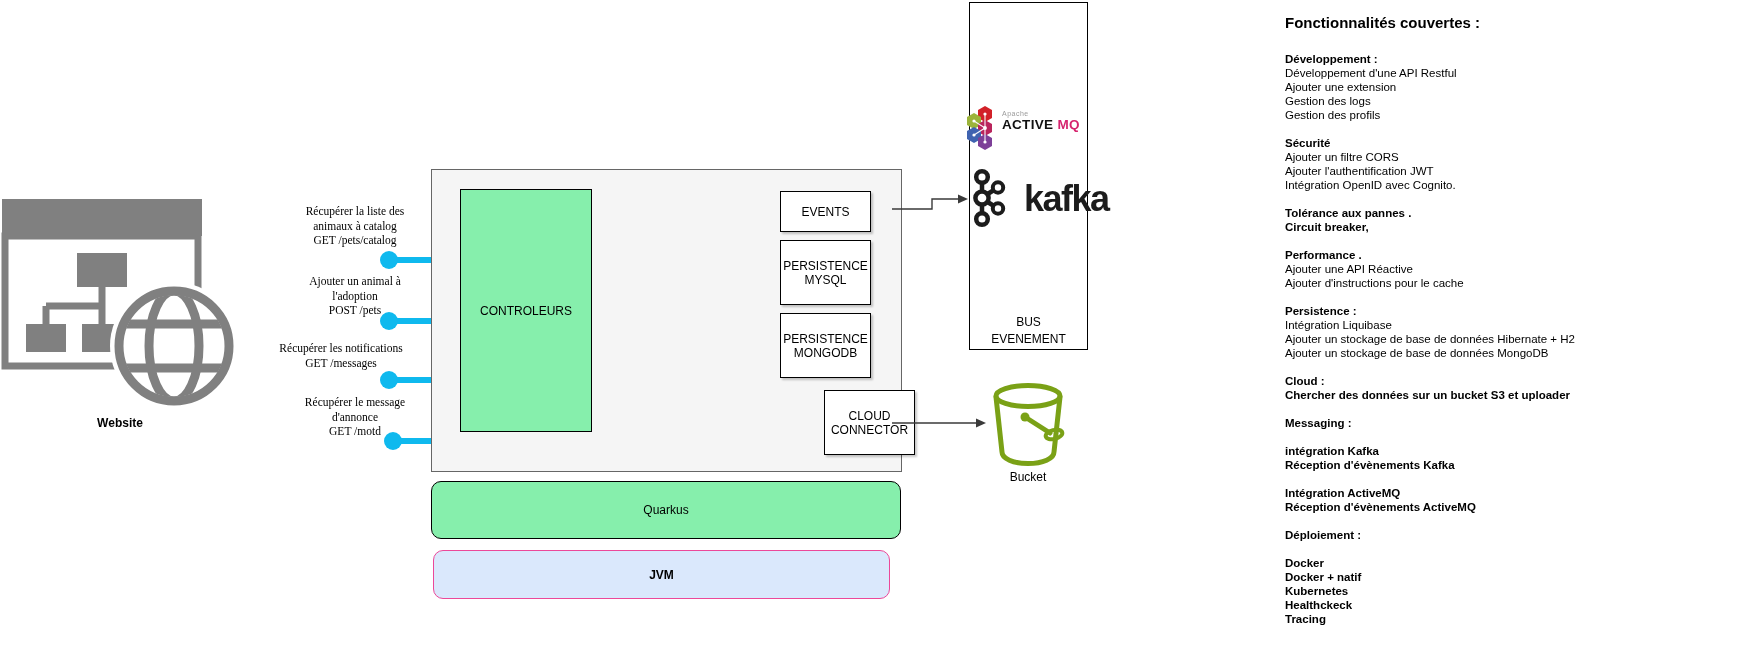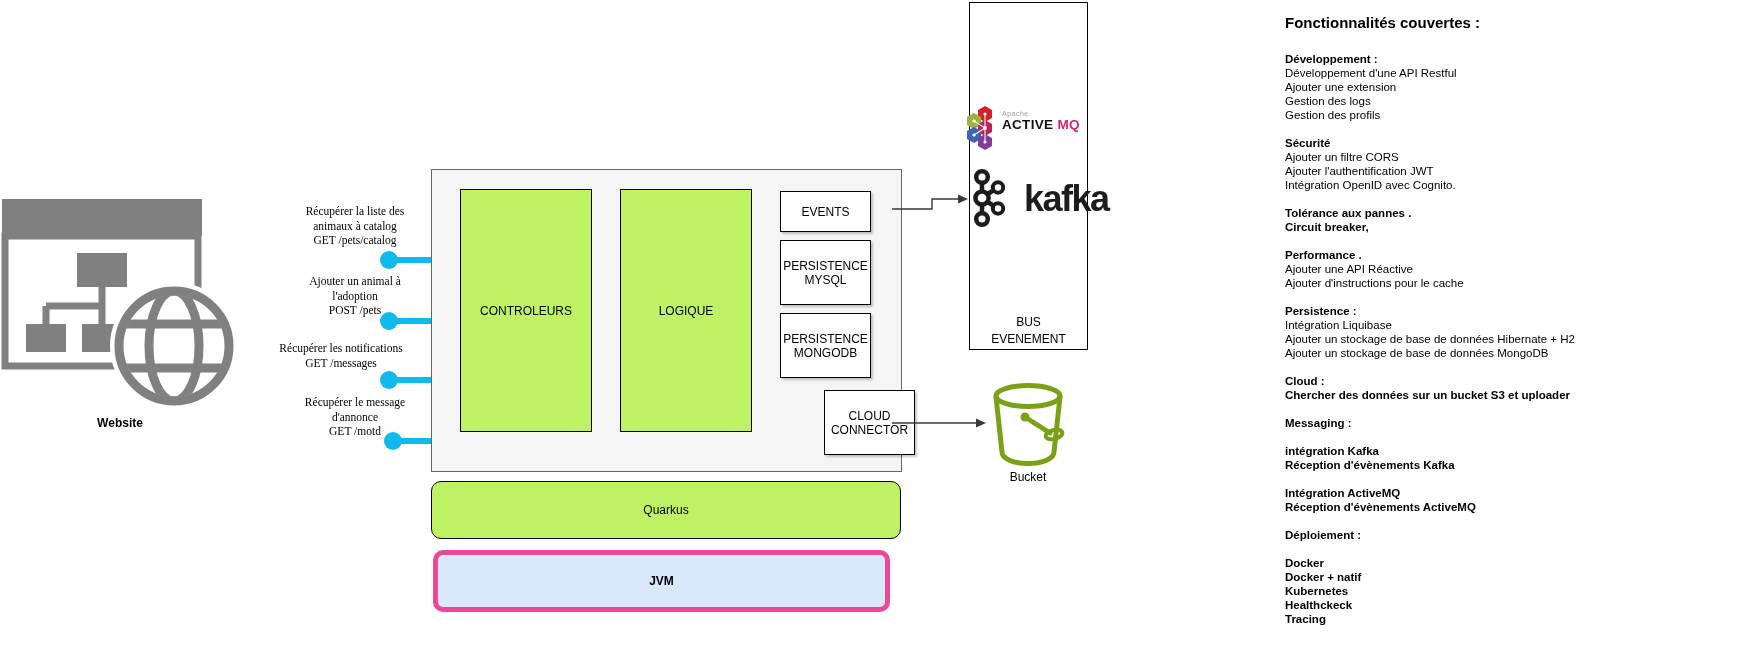--- a/index.html
+++ b/index.html
@@ -15,37 +15,37 @@
 
   
   .ep { width:178px; text-align:center; font-size:11.5px; line-height:14.5px;font-family:Liberation Serif, serif; }
   .ep-line { min-height:14.5px; }
   .pin-circle { width:18px; height:18px; border-radius:50%; background:#0fb9ee; }
   .pin-stem   { height:6px; background:#0fb9ee; }
 
   
   .outer-box { left:431px; top:169px; width:471px; height:303px;
     background:#f5f5f5; border:1px solid #666; box-sizing:border-box; }
-  .plain-box { background:#bef264; border:1px solid #000; box-sizing:border-box;
+  .plain-box { background:#86efac; border:1px solid #000; box-sizing:border-box;
     display:flex; align-items:center; justify-content:center;
     text-align:center; font-size:12px; }
   .module-box { background:#fff; border:1px solid #000; box-sizing:border-box;
     display:flex; align-items:center; justify-content:center;
     text-align:center; font-size:12px; padding:2px 6px;
     box-shadow:2px 2px 2px rgba(0,0,0,0.22); }
   .ctrl-box  { left:460px; top:189px; width:132px; height:243px; }
   .logic-box { left:620px; top:189px; width:132px; height:243px; }
   .mod { left:780px; width:91px; }
   .mod-events  { top:191px; height:41px; }
   .mod-mysql   { top:240px; height:65px; }
   .mod-mongodb { top:313px; height:65px; }
   .mod-cloud   { top:390px; height:65px;margin-left:44px; }
   .quarkus-box { left:431px; top:481px; width:470px; height:58px; border-radius:10px; }
-  .jvm-box { left:433px; top:550px; width:457px; height:62px; border-radius:10px;
-    background:#dae8fc; border:5px solid #ec4899; box-sizing:border-box;
+  .jvm-box { left:433px; top:550px; width:457px; height:49px; border-radius:10px;
+    background:#dae8fc; border:1px solid #ec4899; box-sizing:border-box;
     display:flex; align-items:center; justify-content:center;
     font-size:12px; font-weight:bold; }
 
   
   .bus-box { left:969px; top:2px; width:119px; height:348px;
     background:#fff; border:1px solid #000; box-sizing:border-box; }
   .bus-label { left:969px; top:314px; width:119px; text-align:center;
     font-size:12px; line-height:17px; }
   .amq-text { left:1002px; top:108px; line-height:11px; white-space:nowrap; }
   .amq-apache { font-size:7px; color:#9a9a9a; letter-spacing:0.5px; }
@@ -121,21 +121,20 @@
   <div class="abs pin-circle" style="left:380px; top:251px;"></div>
   <div class="abs pin-stem" style="left:389px; top:318px; width:43px;"></div>
   <div class="abs pin-circle" style="left:380px; top:312px;"></div>
   <div class="abs pin-stem" style="left:389px; top:377px; width:43px;"></div>
   <div class="abs pin-circle" style="left:380px; top:371px;"></div>
   <div class="abs pin-stem" style="left:392px; top:438px; width:44px;"></div>
   <div class="abs pin-circle" style="left:384px; top:432px;"></div>
 
   <div class="abs outer-box"></div>
   <div class="abs plain-box ctrl-box">CONTROLEURS</div>
-  <div class="abs plain-box logic-box">LOGIQUE</div>
   <div class="abs module-box mod mod-events">EVENTS</div>
   <div class="abs module-box mod mod-mysql">PERSISTENCE MYSQL</div>
   <div class="abs module-box mod mod-mongodb">PERSISTENCE MONGODB</div>
   <div class="abs module-box mod mod-cloud">CLOUD CONNECTOR</div>
   <div class="abs plain-box quarkus-box">Quarkus</div>
   <div class="abs jvm-box">JVM</div>
 
   <div class="abs bus-box"></div>
 
   <svg class="abs" style="left:965px; top:104px;" width="38" height="48" viewBox="0 0 38 48">

